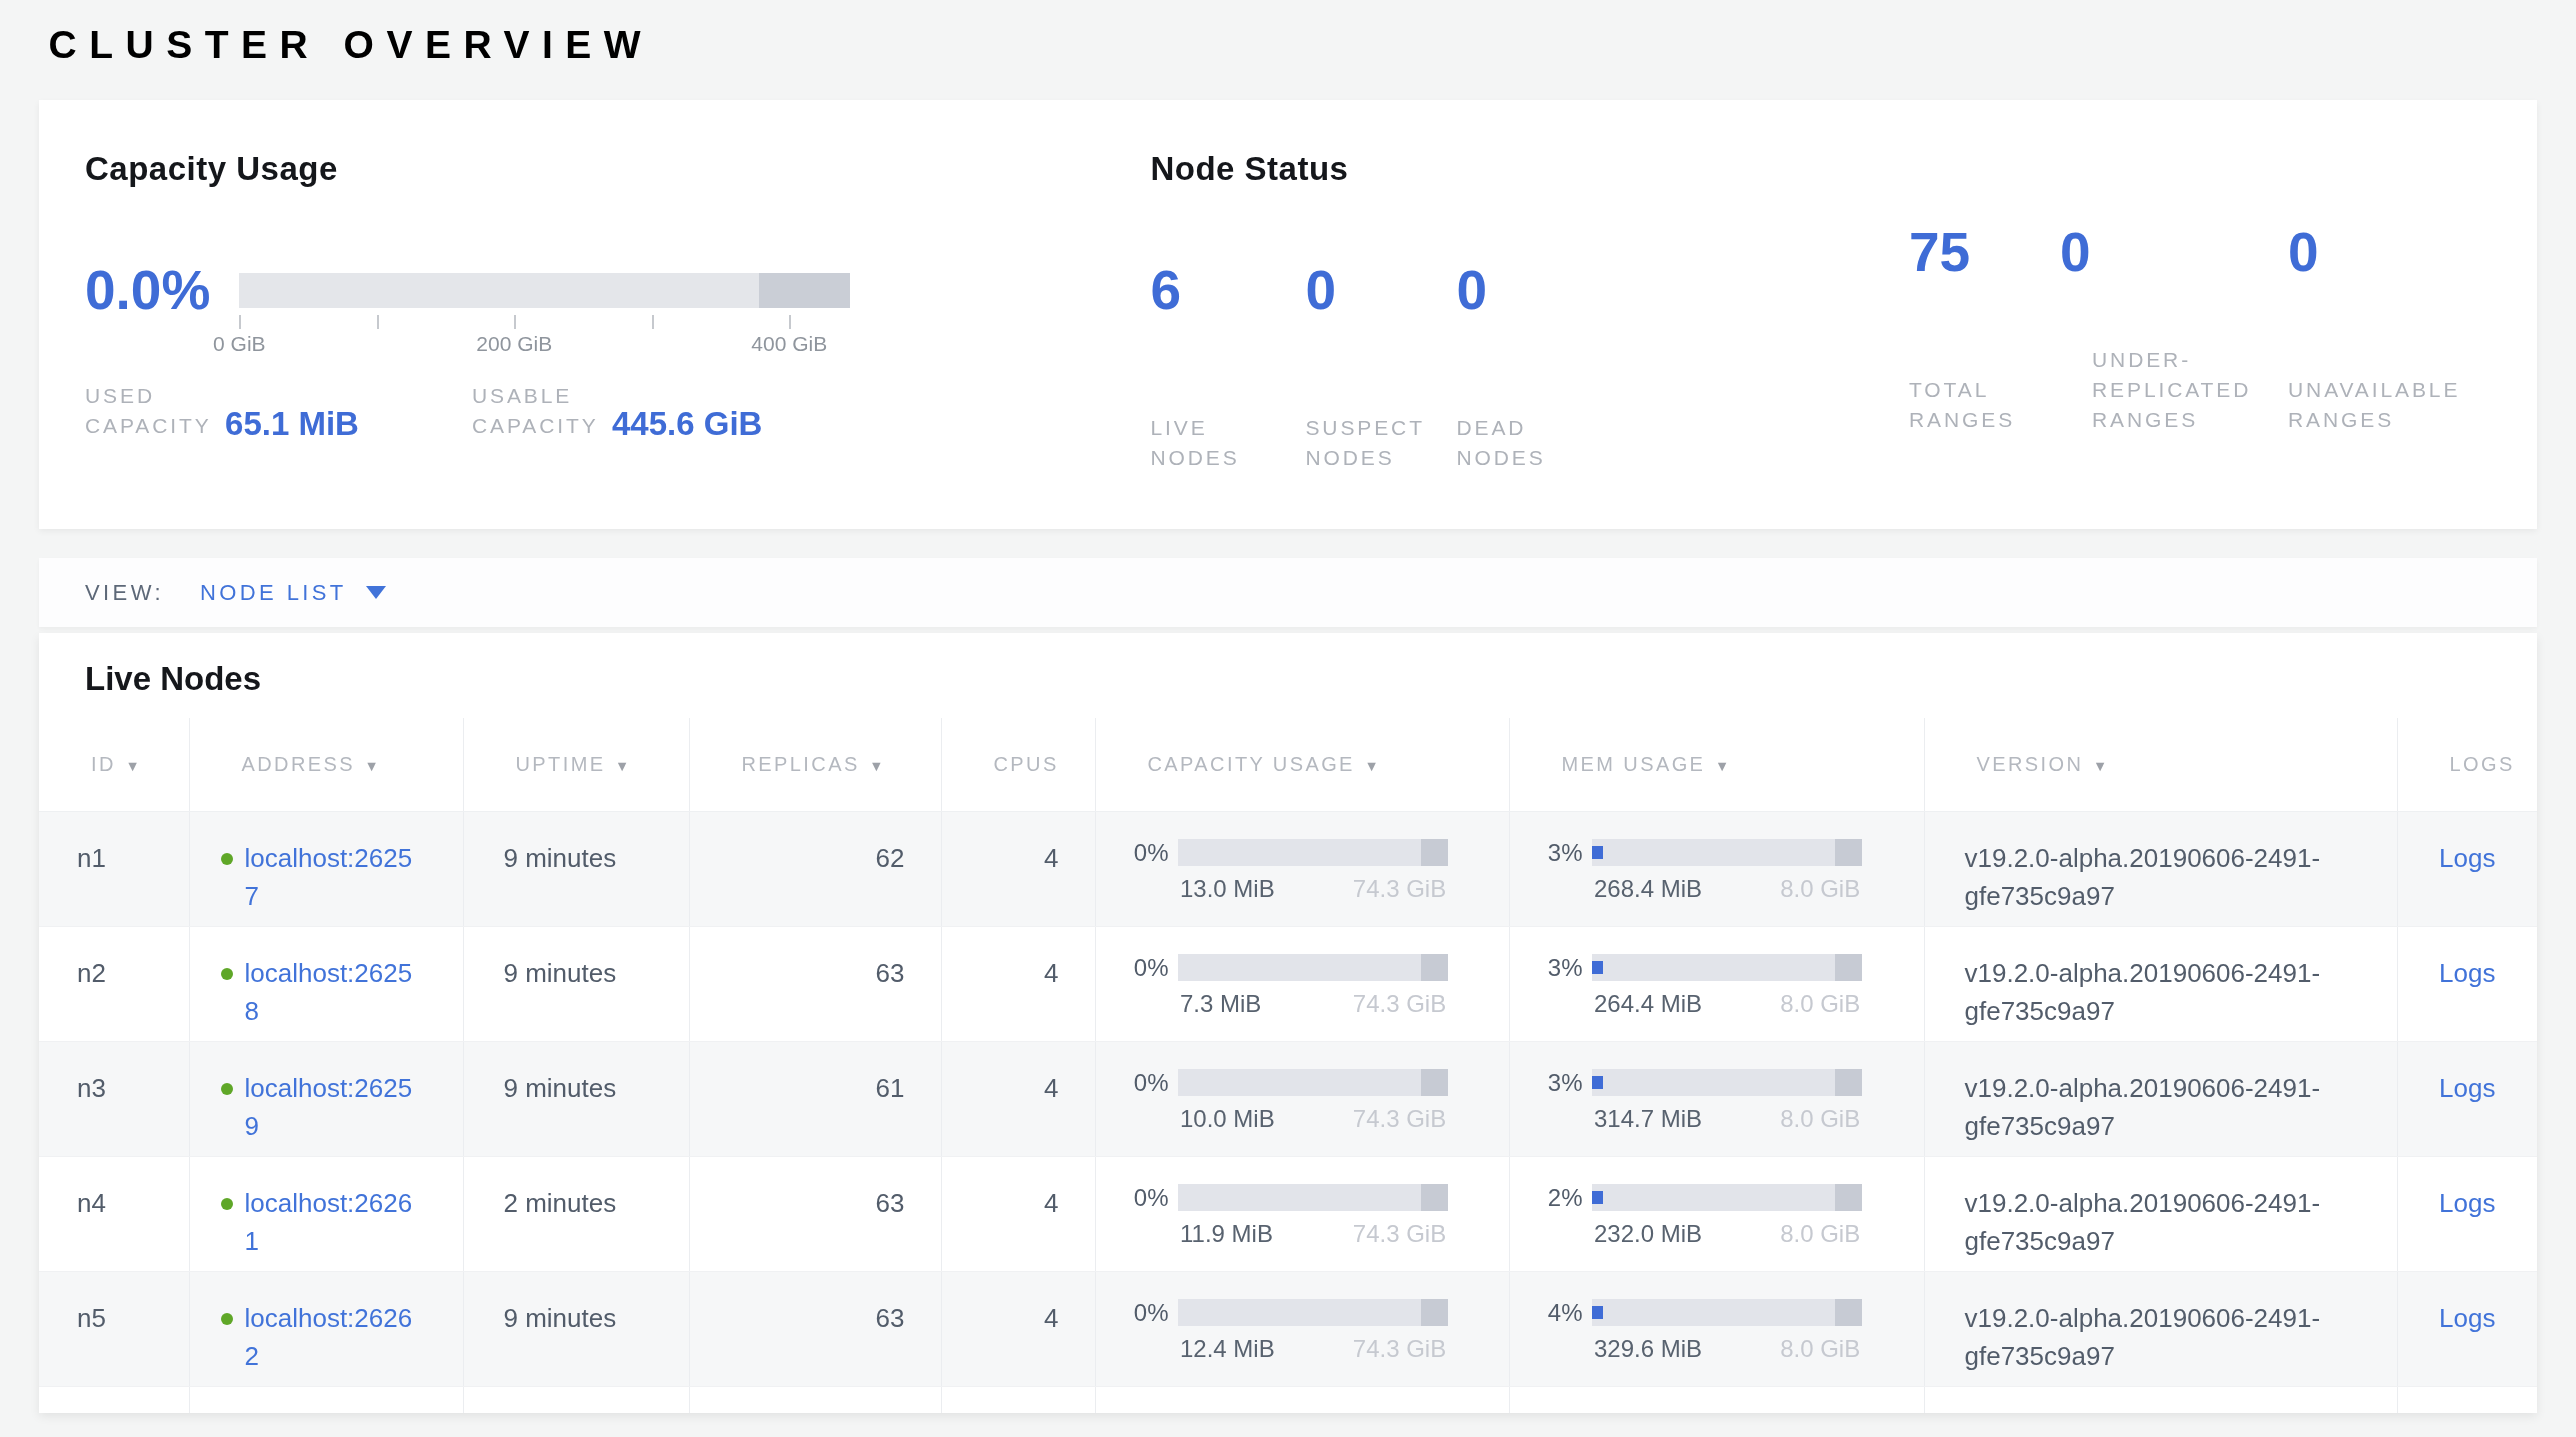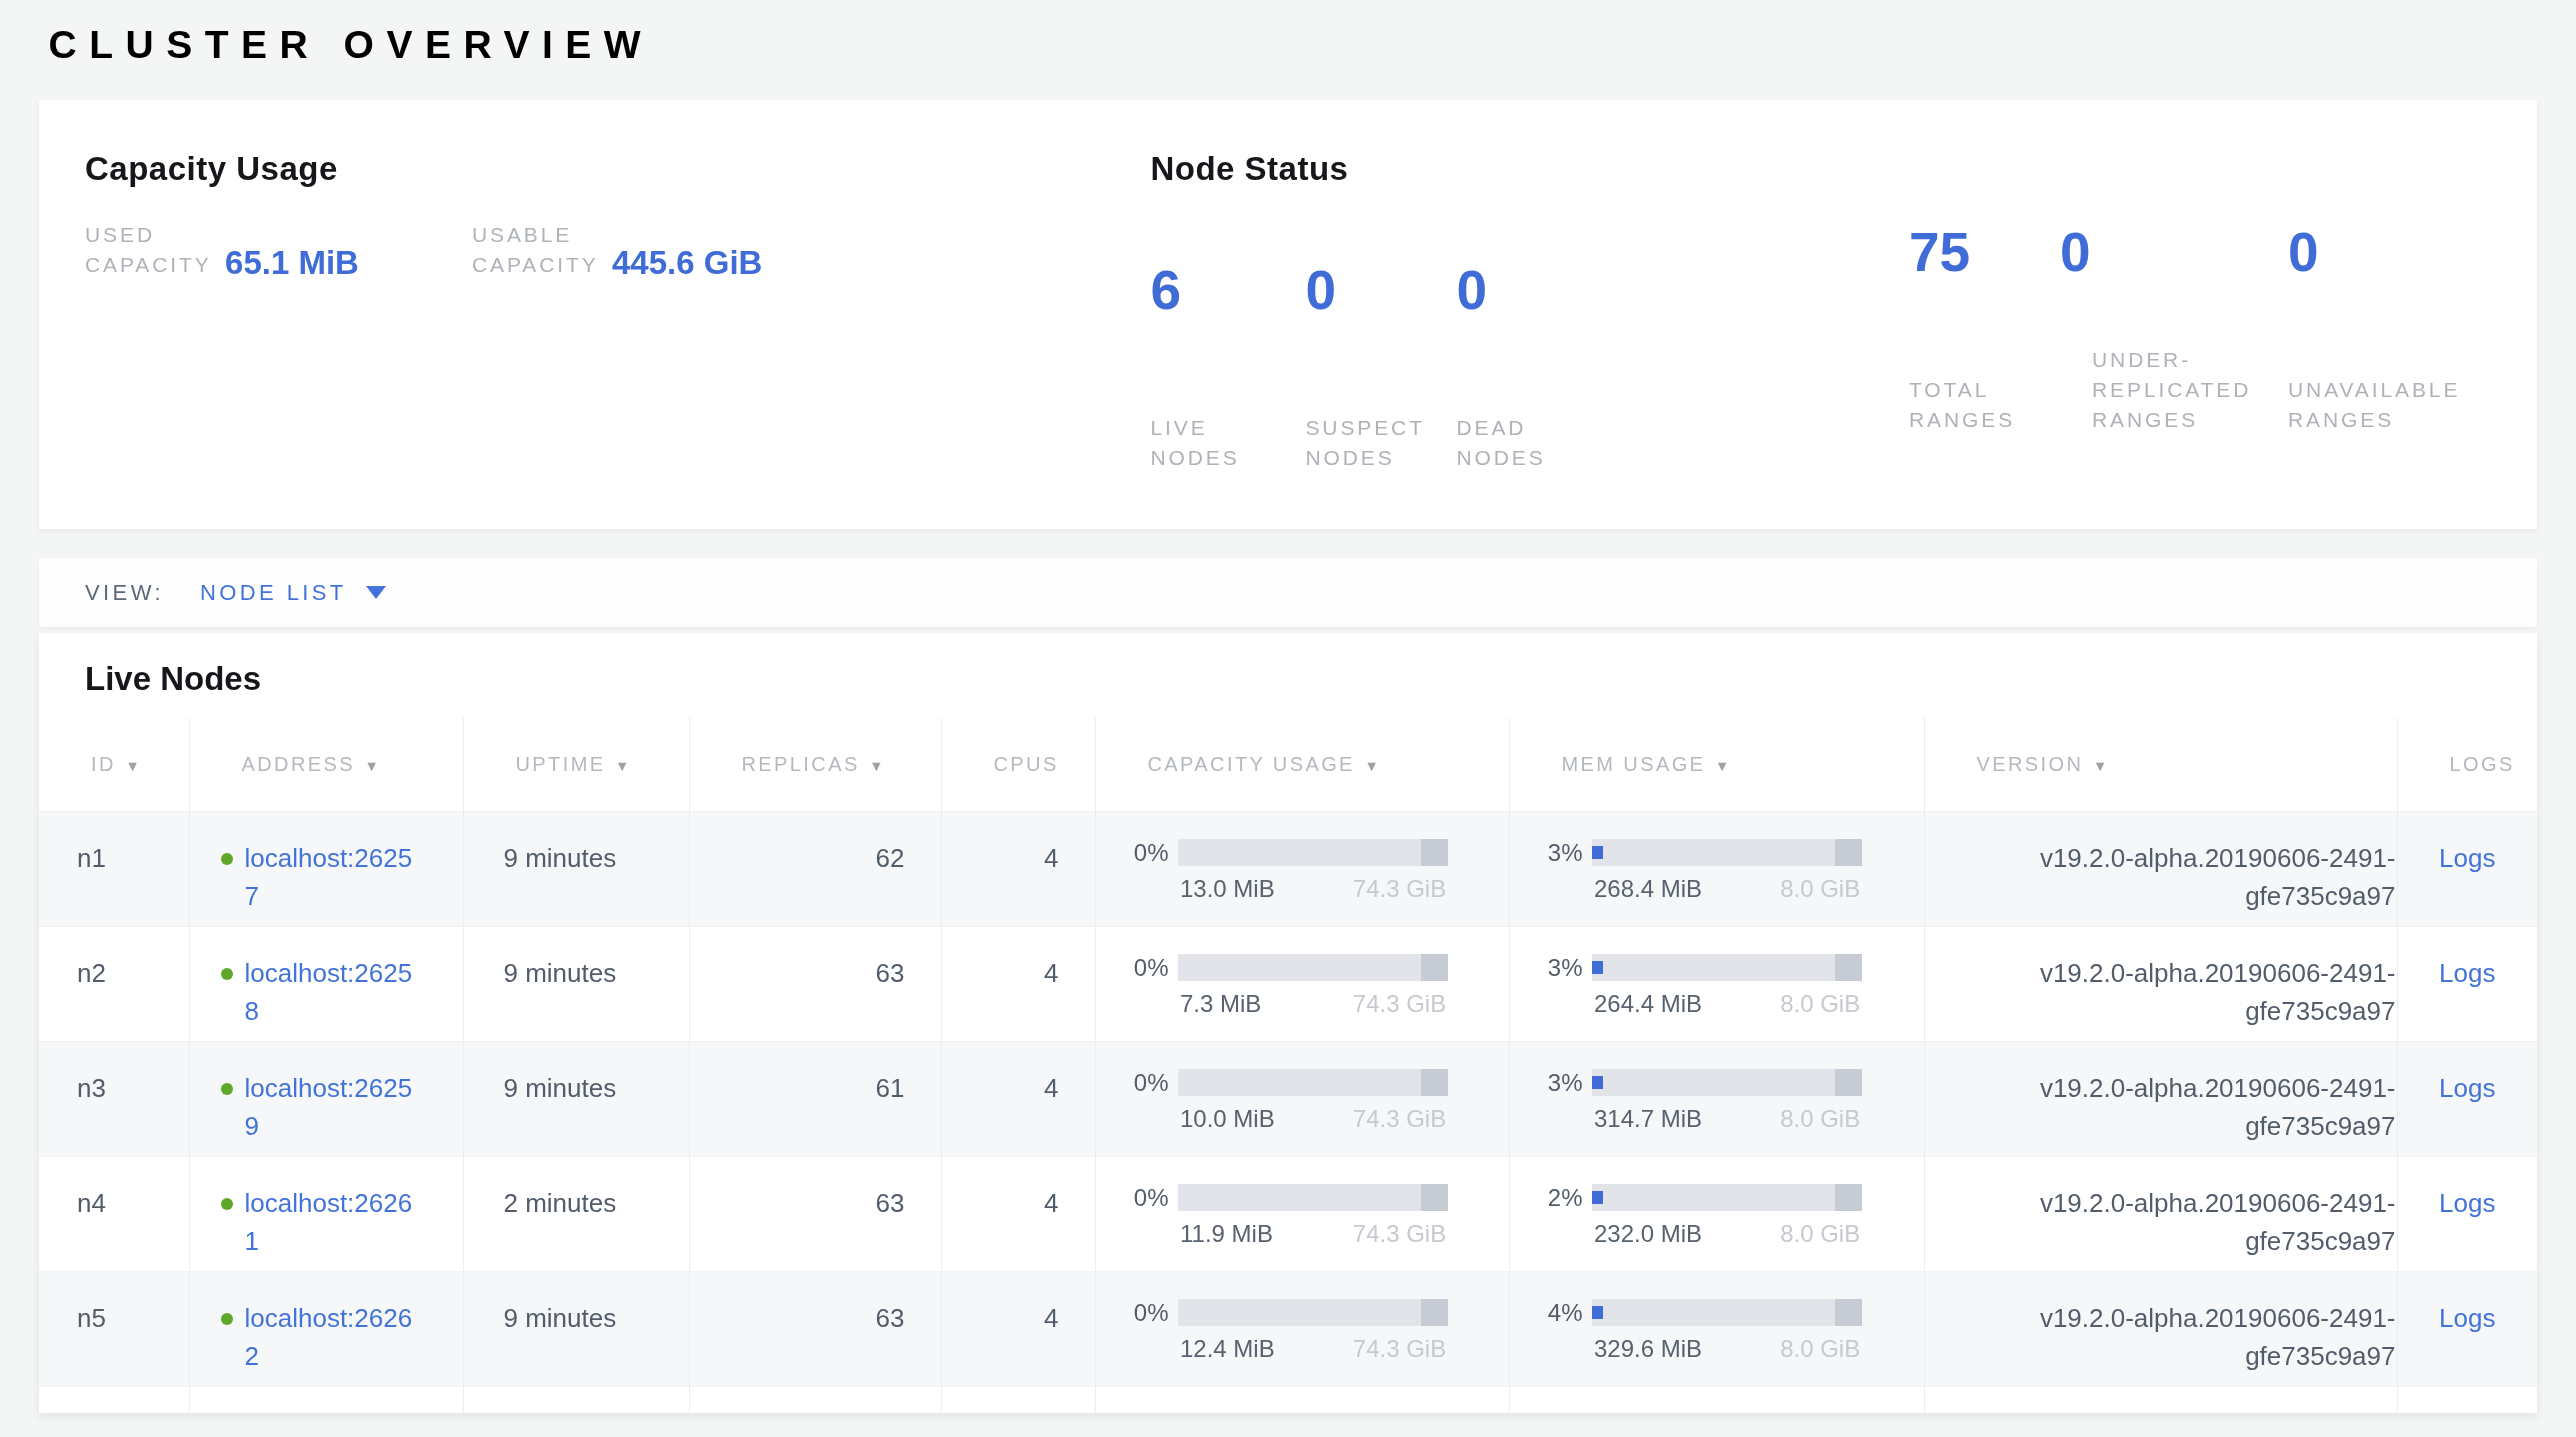--- a/index.html
+++ b/index.html
@@ -100,36 +100,56 @@
   td.c-right { text-align:right; padding-right:36px; }
   td.c-gauge { padding-left:23px; }
   .gauge { display:flex; }
   .gauge-pct { width:50px; text-align:right; margin-right:9.6px; font-size:24px; line-height:27px; color:#525c6a; flex:none; }
   .gauge-body { width:270px; }
   .bar { height:27px; background:#e2e4ea; position:relative; }
   .bar-dark { position:absolute; right:0; top:0; height:100%; width:10%; background:#c7cbd4; }
   .bar-fill { position:absolute; left:0; top:6.7px; width:10.5px; height:13.4px; background:#3f6cd6; }
   .bar-vals { display:flex; justify-content:space-between; margin-top:7.7px; padding:0 1.9px; font-size:24px; line-height:29px; }
   .bar-used { color:#58626f; } .bar-total { color:#c6c9d0; }
-  td.c-version { padding-left:40px;text-align:right; }
+  td.c-version { padding-left:40px; }
   .version-text { display:inline-block; width:412px; }
   td.c-logs { text-align:center; }
   .logs-link { color:#4173d9; text-decoration:none; }
 </style>
 </head>
 <body>
 
 <div class="page">
 
   <h1 class="page-title">CLUSTER OVERVIEW</h1>
 
   <div class="summary-card">
 
     <div class="sec sec-capacity">
       <h2 class="sec-title">Capacity Usage</h2>
+      <div class="cap-main">
+        <div class="big-pct">0.0%</div>
+        <div class="cap-chart">
+          <div class="cap-bar">
+            <div class="cap-bar-dark"></div>
+          </div>
+          <div class="cap-ticks">
+            <div class="cap-tick" style="left:0;"></div>
+            <div class="cap-tick" style="left:22.5%;"></div>
+            <div class="cap-tick" style="left:45%;"></div>
+            <div class="cap-tick" style="left:67.5%;"></div>
+            <div class="cap-tick" style="left:90%;"></div>
+          </div>
+          <div class="cap-axis">
+            <span class="cap-axis-lbl" style="left:0;">0 GiB</span>
+            <span class="cap-axis-lbl" style="left:45%;">200 GiB</span>
+            <span class="cap-axis-lbl" style="left:90%;">400 GiB</span>
+          </div>
+        </div>
+      </div>
       <div class="stats-row">
         <div class="stat-pair">
           <div class="stat-label">
             <div>USED</div>
             <div>CAPACITY</div>
           </div>
           <div class="stat-value">65.1 MiB</div>
         </div>
         <div class="stat-pair" style="margin-left:113px;">
           <div class="stat-label">

